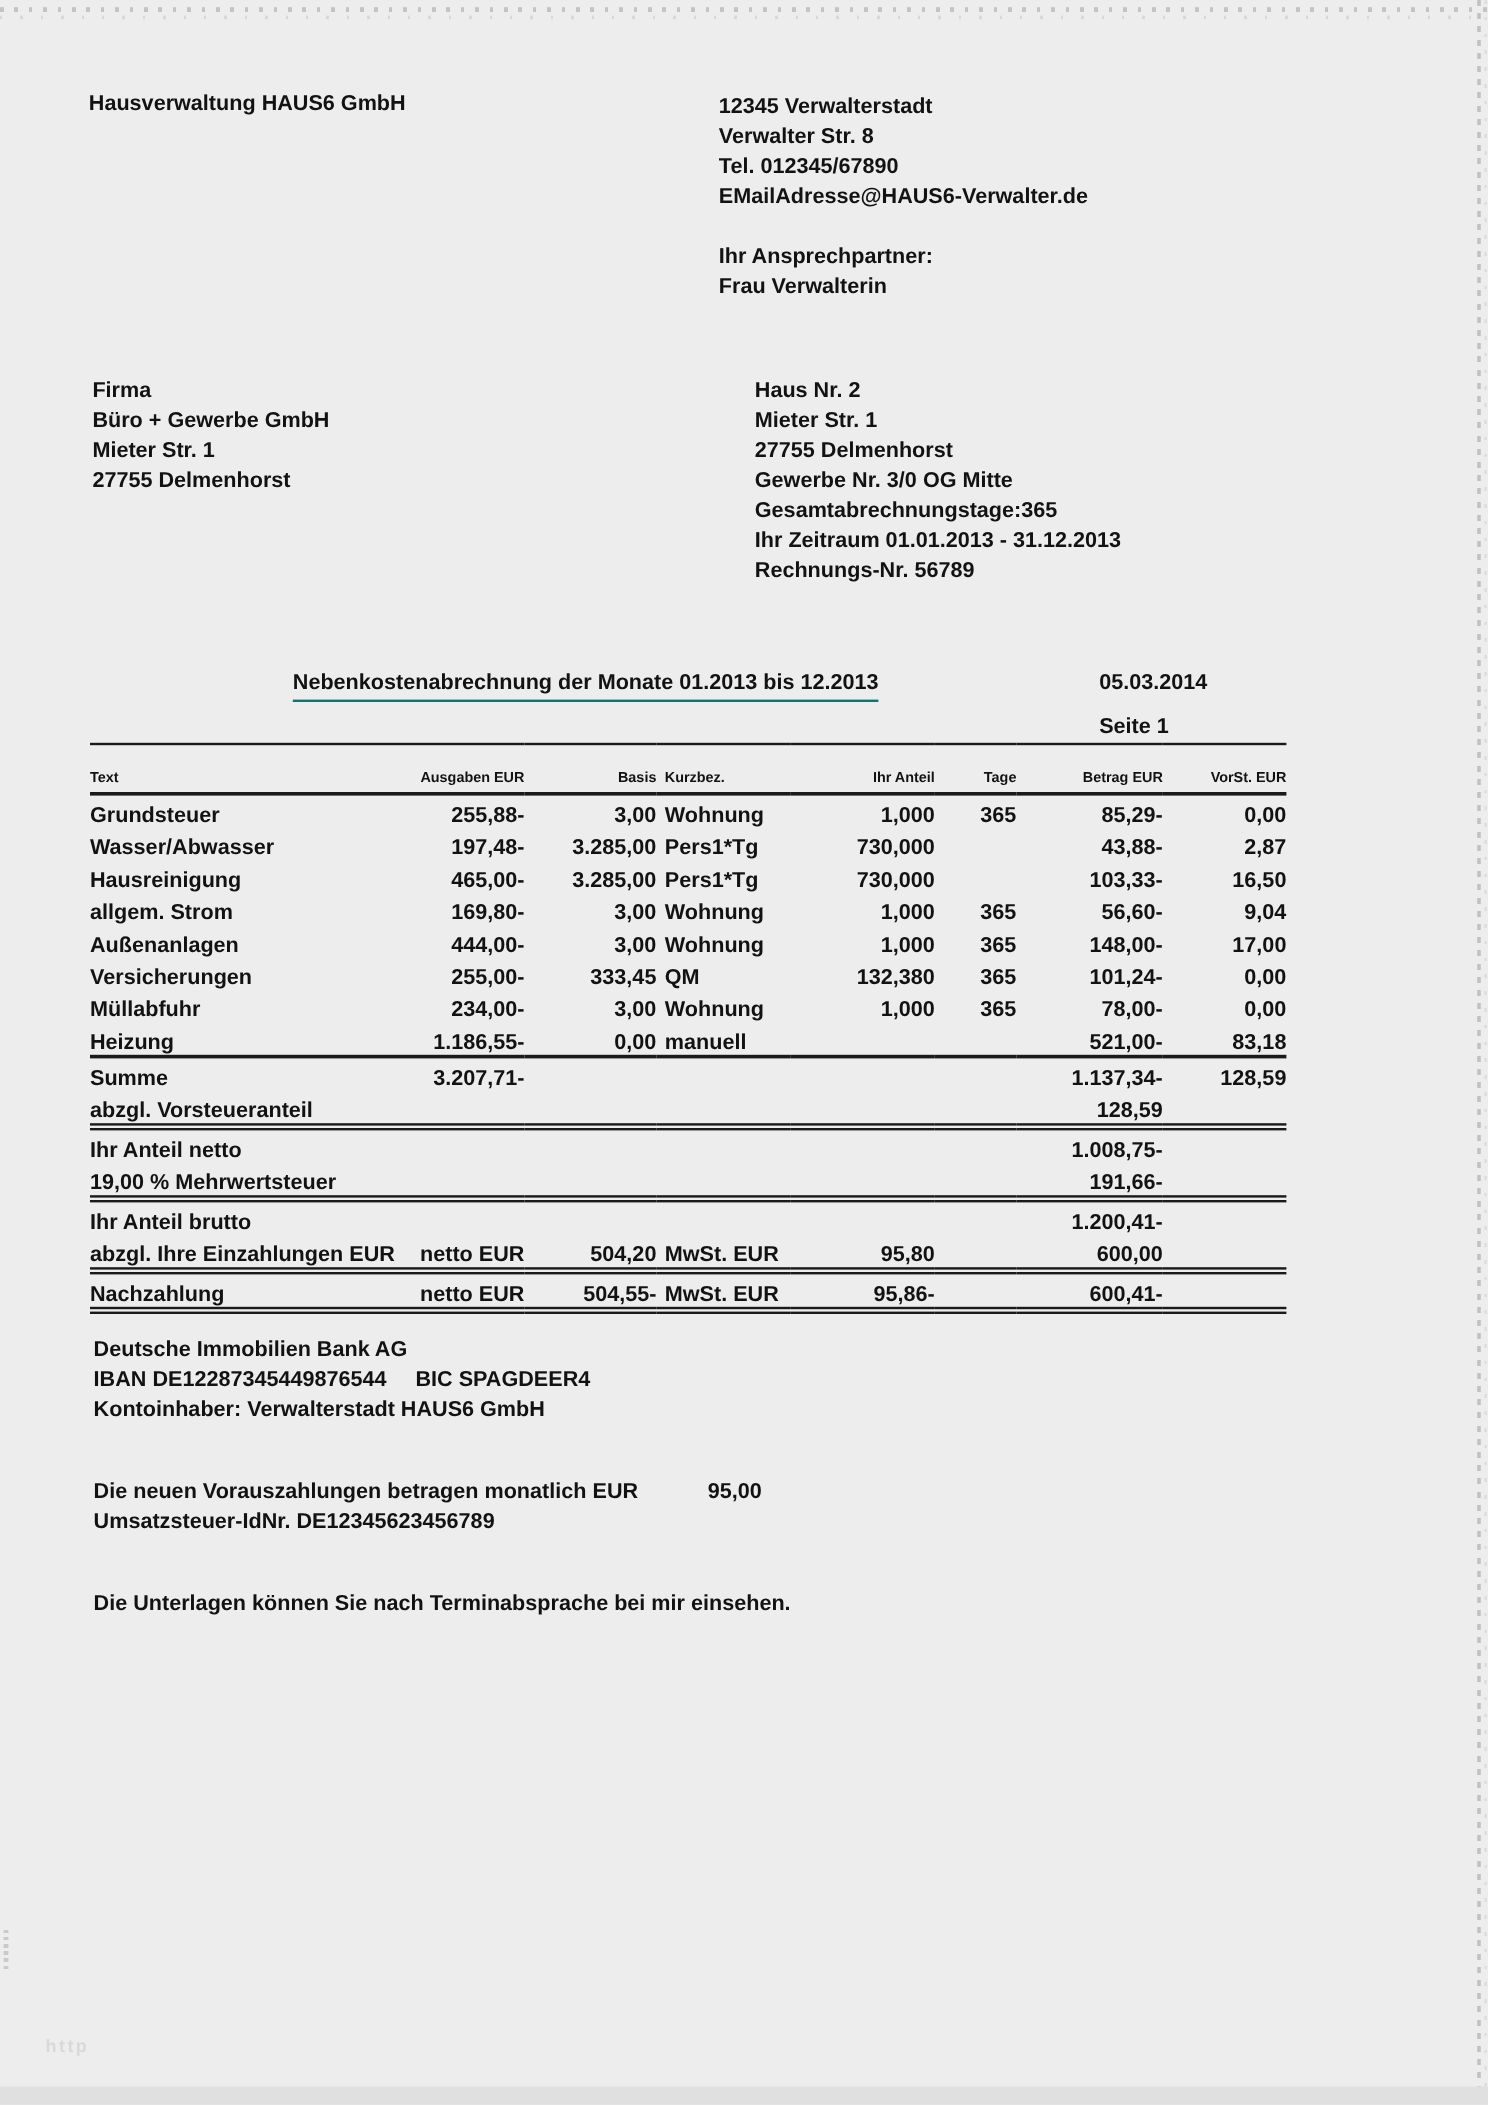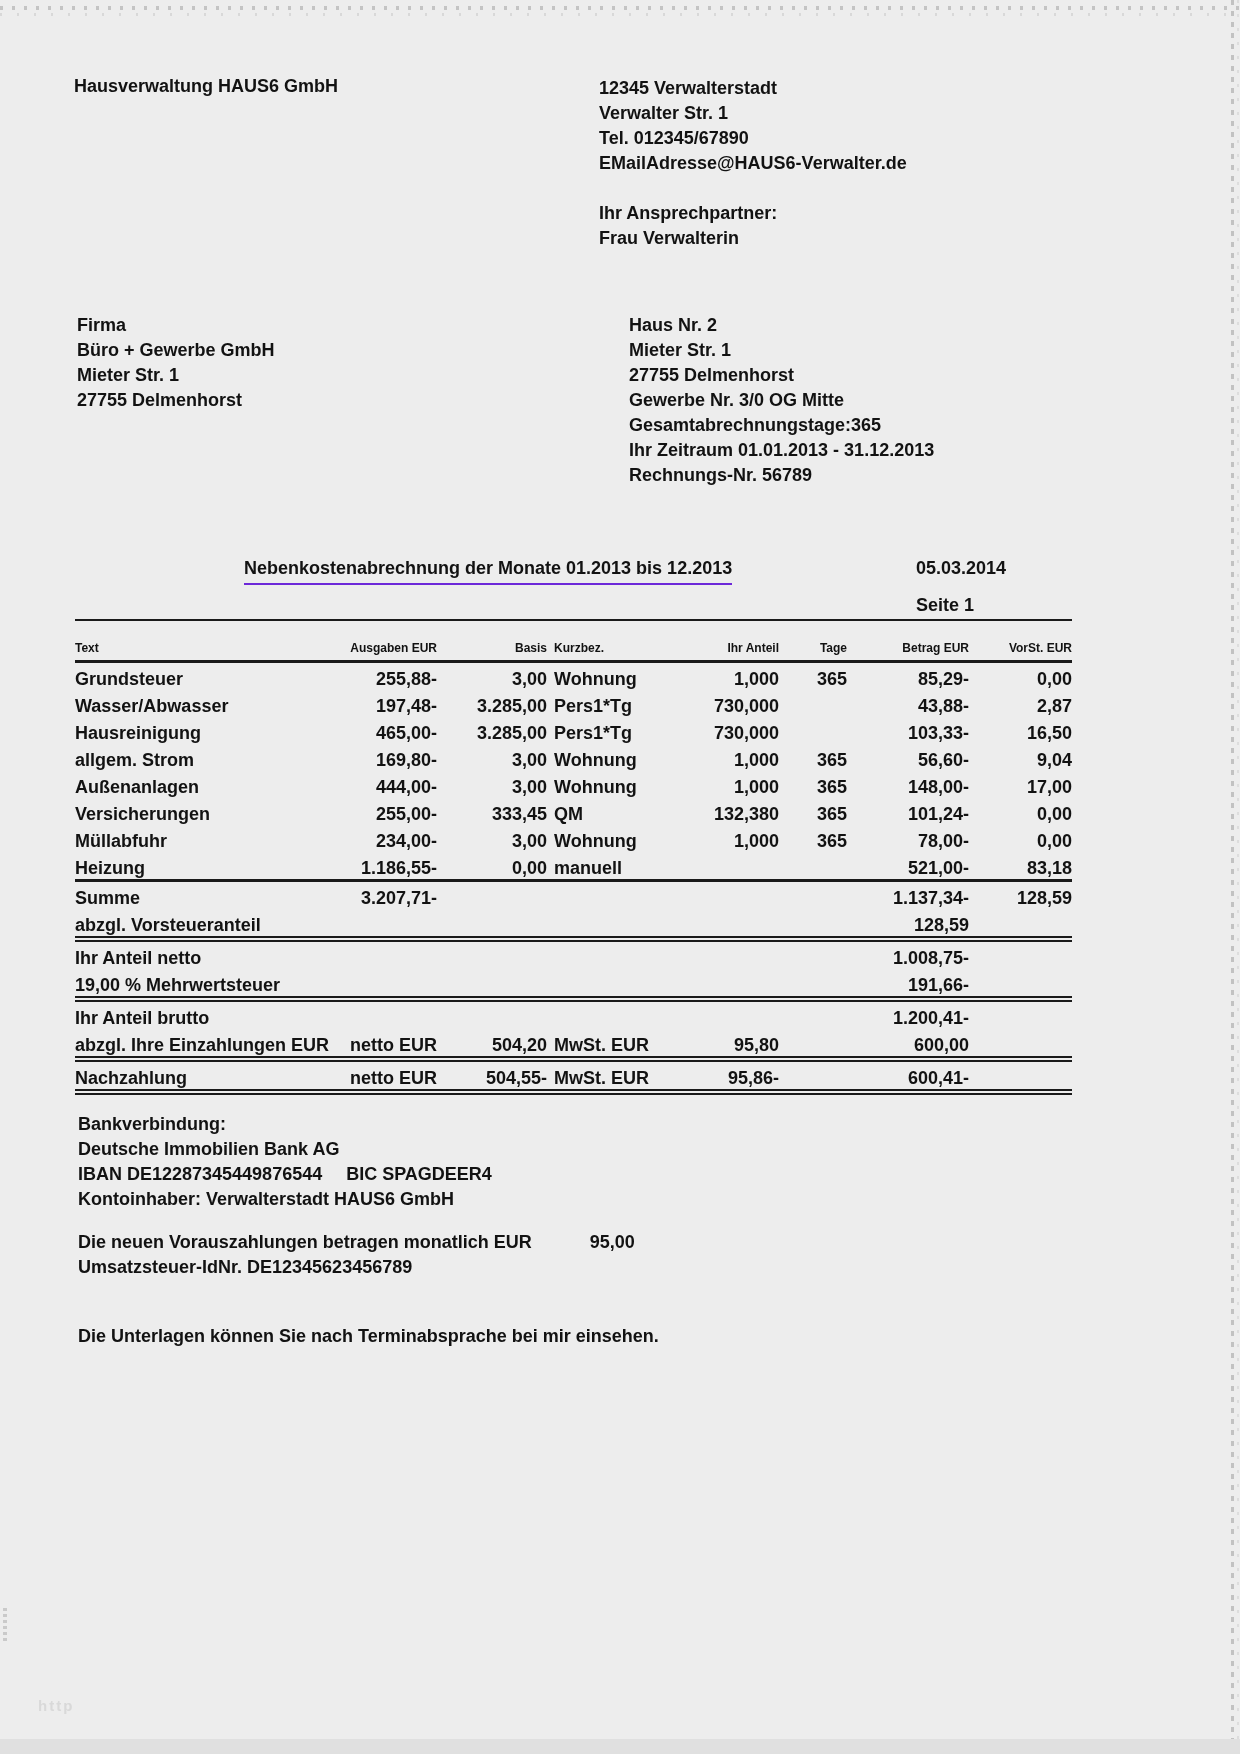--- a/index.html
+++ b/index.html
@@ -23,21 +23,21 @@
   .noise-right { top:0; left:1231px; width:3px; height:100%;
     background:repeating-linear-gradient(180deg, rgba(80,80,80,.55) 0 5px, transparent 5px 11px);
     opacity:.5; }
   .noise-right2 { top:0; left:1237px; width:2px; height:100%;
     background:repeating-linear-gradient(180deg, rgba(120,120,120,.4) 0 3px, transparent 3px 14px);
     opacity:.35; }
   .noise-left { left:3px; top:1608px; width:4px; height:34px;
     background:repeating-linear-gradient(180deg, rgba(120,120,120,.6) 0 3px, transparent 3px 6px);
     opacity:.5; }
 
-  .doc-title { left:244px; top:558px; border-bottom:2px solid #6d28d9; padding-bottom:4px; white-space:nowrap; }
+  .doc-title { left:244px; top:558px; border-bottom:2px solid #0f766e; padding-bottom:4px; white-space:nowrap; }
   .doc-date  { left:916px; top:558px; }
   .doc-page  { left:916px; top:584px;margin-top:11px; }
 
   table.cost-table {
     position:absolute; left:75px; top:619px; width:997px;
     border-collapse:collapse; table-layout:fixed;
     border-top:2px solid #1a1a1a;
     border-bottom:6px double #1a1a1a;
     font-size:18px;
   }
@@ -75,21 +75,21 @@
   <div class="abs noise-top"></div>
   <div class="abs noise-top2"></div>
   <div class="abs noise-right"></div>
   <div class="abs noise-right2"></div>
   <div class="abs noise-left"></div>
 
   <div class="abs" style="left:74px; top:76px;">Hausverwaltung HAUS6 GmbH</div>
 
   <div class="abs lines" style="left:599px; top:76px;">
     <div>12345 Verwalterstadt</div>
-    <div>Verwalter Str. 1</div>
+    <div>Verwalter Str. 8</div>
     <div>Tel. 012345/67890</div>
     <div>EMailAdresse@HAUS6-Verwalter.de</div>
     <div>&nbsp;</div>
     <div>Ihr Ansprechpartner:</div>
     <div>Frau Verwalterin</div>
   </div>
 
   <div class="abs lines" style="left:77px; top:313px;">
     <div>Firma</div>
     <div>Büro + Gewerbe GmbH</div>
@@ -282,21 +282,20 @@
       <td class="c-kurz">MwSt. EUR</td>
       <td class="c-num">95,86-</td>
       <td class="c-num"></td>
       <td class="c-num">600,41-</td>
       <td class="c-num"></td>
     </tr>
       </tbody>
   </table>
 
   <div class="abs lines bank-block">
-    <div>Bankverbindung:</div>
     <div>Deutsche Immobilien Bank AG</div>
     <div>
       <span>IBAN DE12287345449876544</span><span class="iban-gap"></span><span>BIC SPAGDEER4</span>
     </div>
     <div>Kontoinhaber: Verwalterstadt HAUS6 GmbH</div>
   </div>
 
   <div class="abs lines vz-block">
     <div>
       <span>Die neuen Vorauszahlungen betragen monatlich EUR</span><span class="vz-gap"></span><span>95,00</span>

